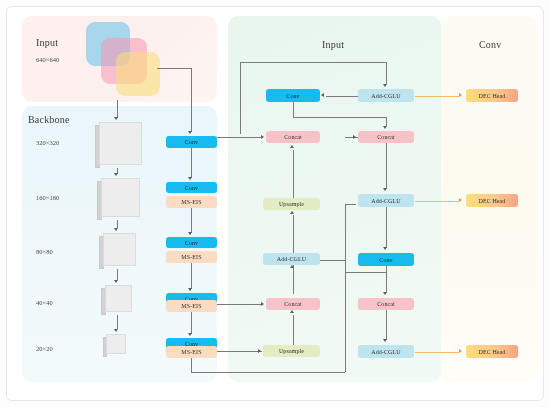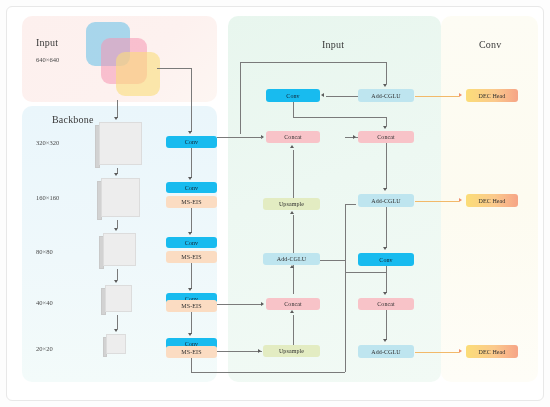--- a/index.html
+++ b/index.html
@@ -154,21 +154,21 @@
 
 <div id="canvas">
   <div class="frame"></div>
 
   <div class="panel panel-input"></div>
   <div class="panel panel-backbone"></div>
   <div class="panel panel-neck"></div>
   <div class="panel panel-head"></div>
 
   <div class="sec-title" style="left:36px; top:37px;">Input</div>
-  <div class="sec-title" style="left:52px; top:114px;">Backbone</div>
+  <div class="sec-title" style="left:28px; top:114px;">Backbone</div>
   <div class="sec-title" style="left:322px; top:39px;">Input</div>
   <div class="sec-title" style="left:479px; top:39px;">Conv</div>
 
   <div class="res-label" style="left:36px; top:56px;">640×640</div>
   <div class="res-label" style="left:36px; top:139px;">320×320</div>
   <div class="res-label" style="left:36px; top:194px;">160×160</div>
   <div class="res-label" style="left:36px; top:248px;">80×80</div>
   <div class="res-label" style="left:36px; top:299px;">40×40</div>
   <div class="res-label" style="left:36px; top:345px;">20×20</div>
 

